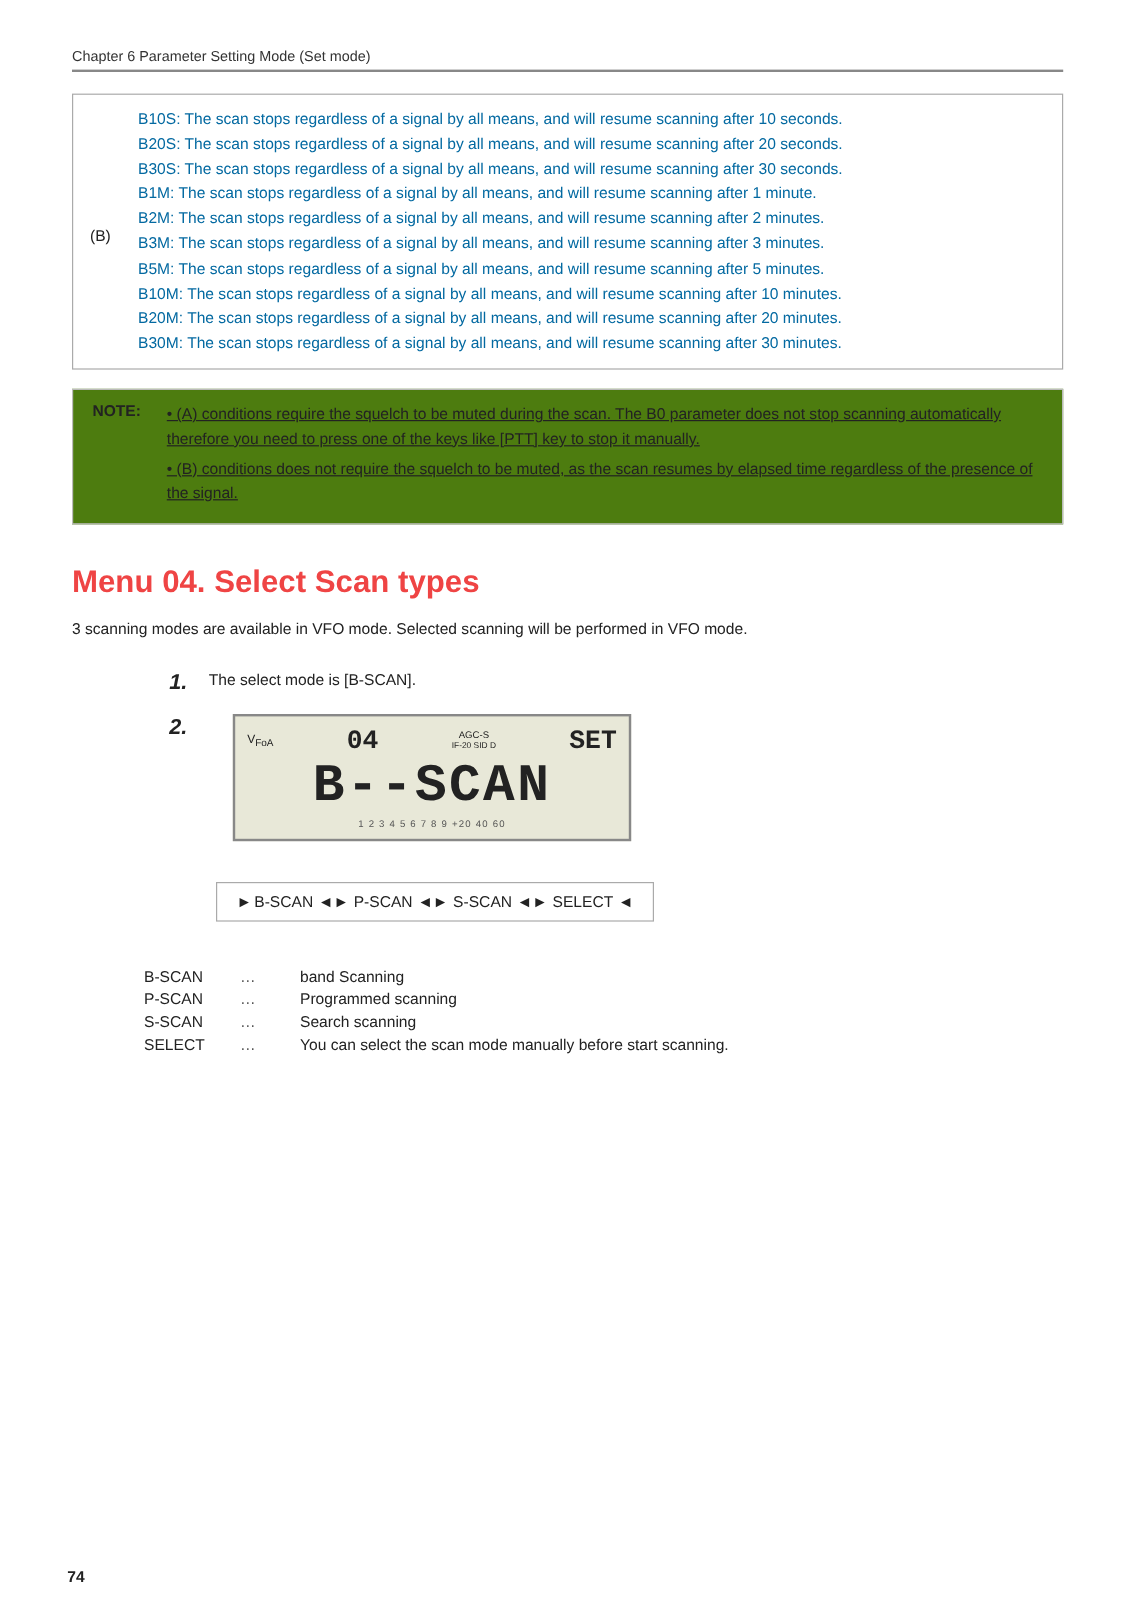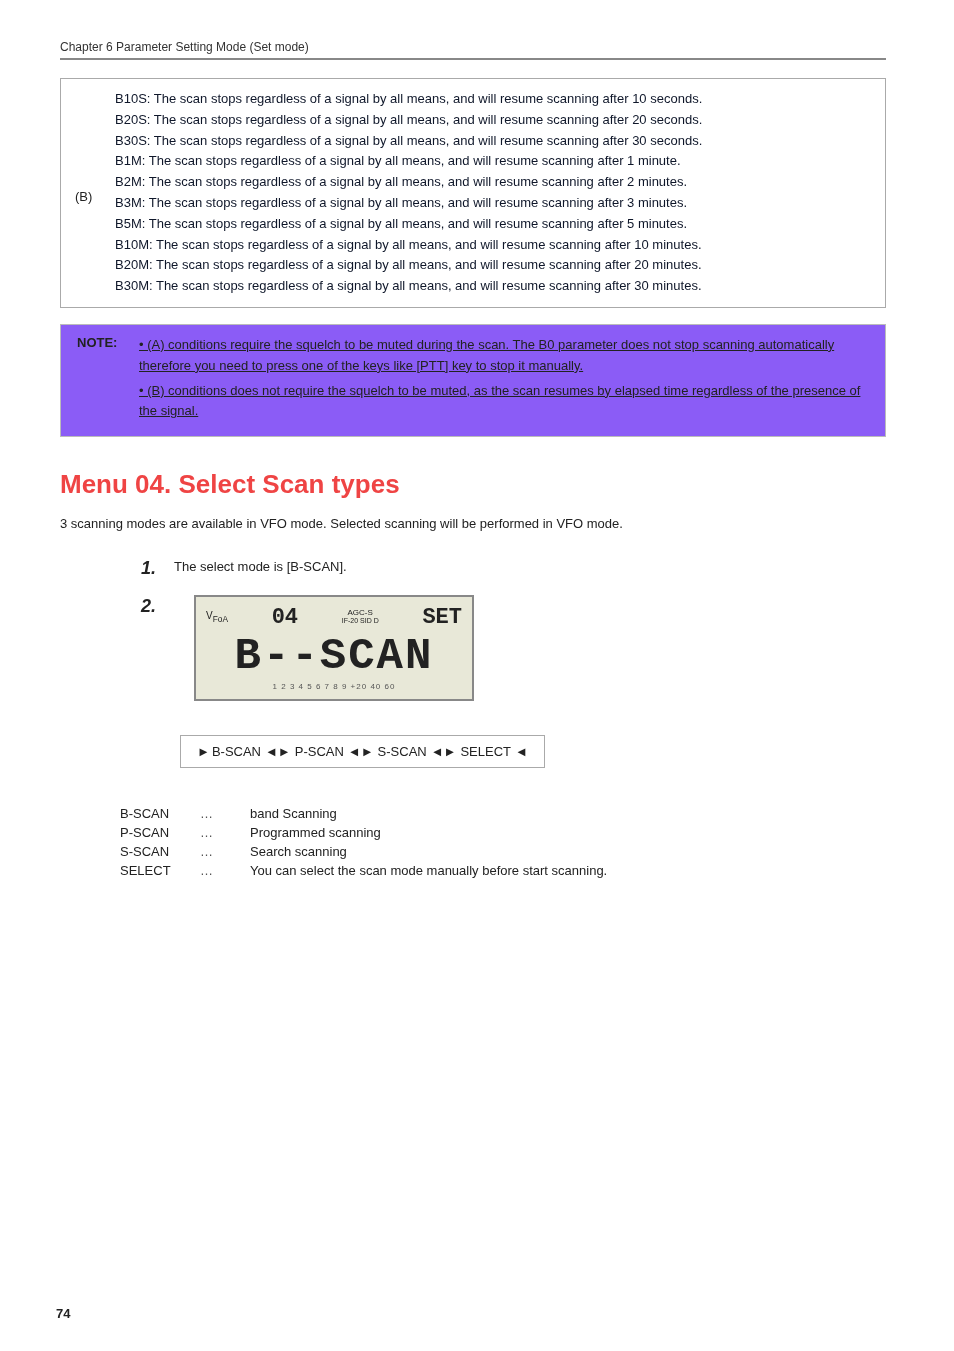--- a/index.html
+++ b/index.html
@@ -43,26 +43,26 @@
       font-size: 13px;
       min-width: 30px;
       padding-top: 100px;
     }
     .top-box-content {
       flex: 1;
     }
     .top-box-content p {
       font-size: 13px;
       line-height: 1.6;
-      color: #0f172a;
+      color: #0369a1;
     }
     
     .note-box {
       border: 1px solid #bbb;
-      background: #8b5cf6;
+      background: #4d7c0f;
       padding: 10px 16px;
       margin-bottom: 32px;
       display: flex;
       gap: 12px;
     }
     .note-label {
       font-size: 13px;
       font-weight: bold;
       min-width: 50px;
     }
@@ -96,21 +96,21 @@
     }
     .step-content {
       flex: 1;
       font-size: 13px;
       line-height: 1.6;
     }
     
     .display-panel {
       border: 2px solid #888;
       background: #e8e8d8;
-      width: 280px;
+      width: 332px;
       padding: 8px 10px;
       margin-left: 20px;
       position: relative;
     }
     .display-top-row {
       display: flex;
       justify-content: space-between;
       align-items: center;
       font-size: 10px;
       margin-bottom: 2px;

